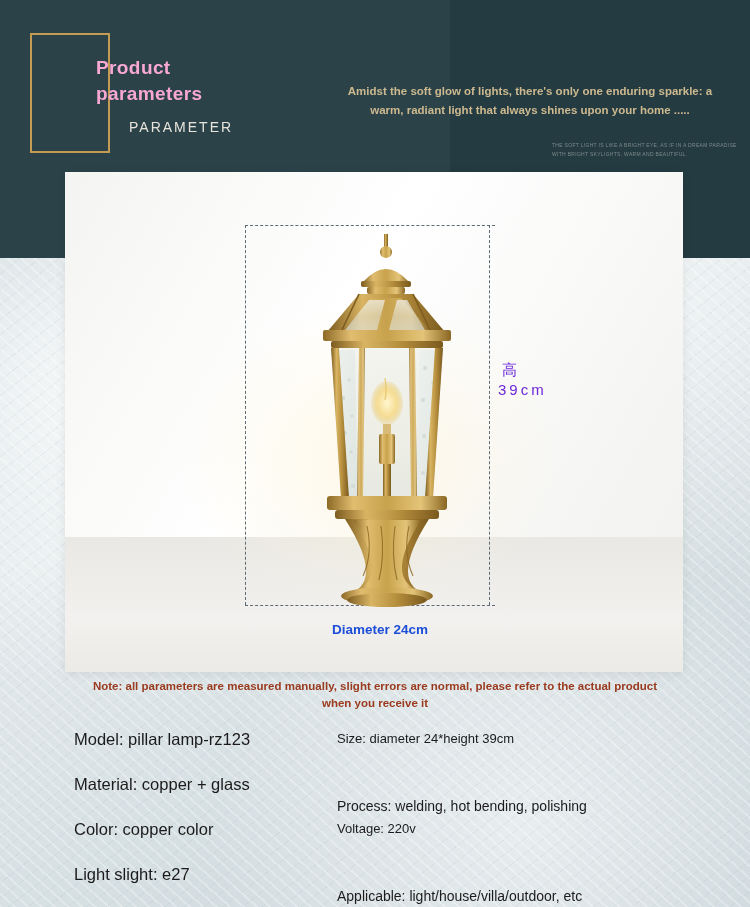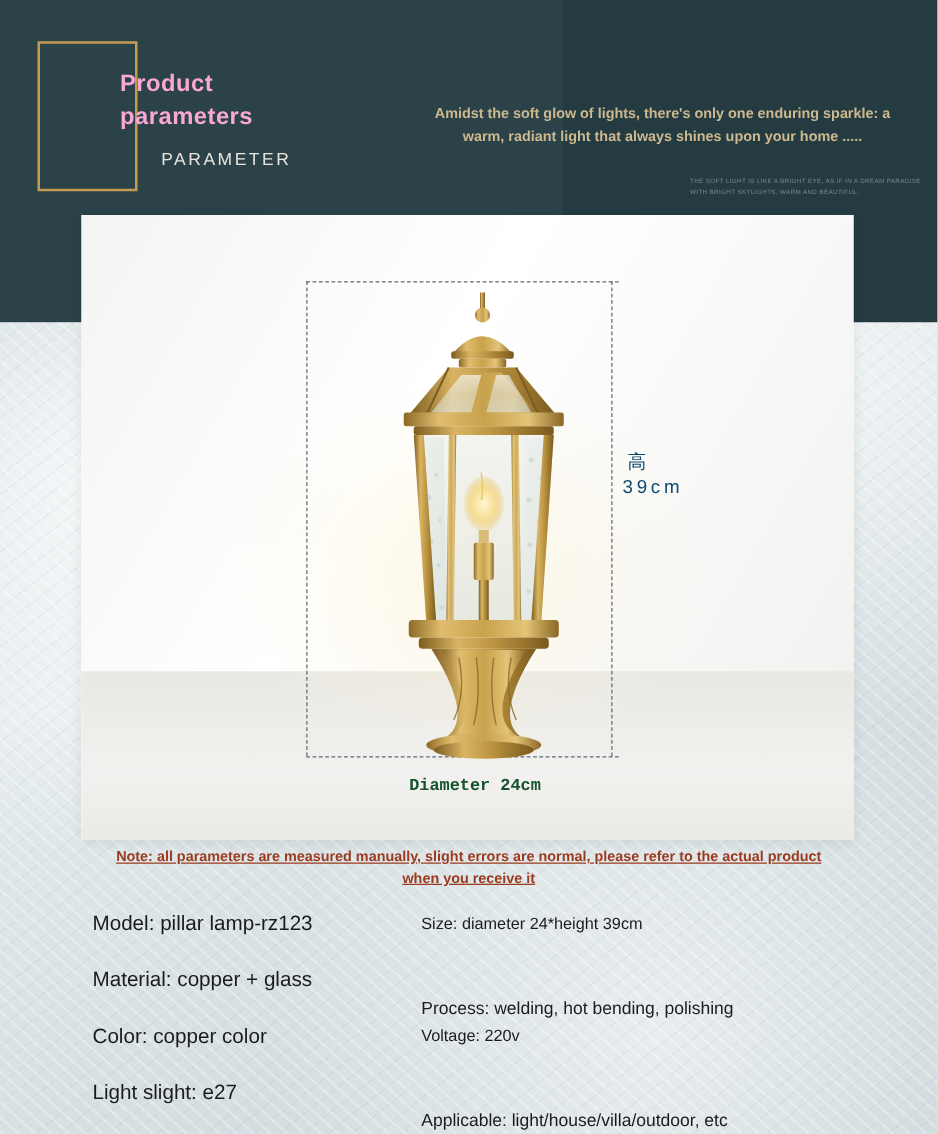--- a/index.html
+++ b/index.html
@@ -136,55 +136,53 @@
   }
   .dim-vline {
     position: absolute;
     border-left: 1px dashed #5d6b74;
     width: 0;
   }
   .height-label {
     position: absolute;
     left: 498px; top: 360px;
     width: 26px;
-    color: #0c4a6e;
+    color: #6d28d9;
     font-size: 15px;
     letter-spacing: 3px;
     text-align: center;
     line-height: 20px;
   }
   .diam-label {
     position: absolute;
     left: 255px; top: 622px;
     width: 250px;
     text-align: center;
-    color: #14532d;
+    color: #1d4ed8;
     font-size: 13.5px;
     font-weight: bold;
-    font-family: Liberation Mono, monospace;
   }
 
   
   .lamp {
     position: absolute;
     left: 297px; top: 228px;
     width: 180px; height: 380px;
   }
 
   
   .note {
     position: absolute;
     left: 60px; top: 678px;
     width: 630px;
     text-align: center;
     color: #9a3a1e;
     font-size: 11.5px;
     font-weight: bold;
     line-height: 17px;
-    text-decoration: underline;
   }
 
   
   .specs {
     position: absolute;
     left: 12px; top: 716px;
     width: 750px;
     height: 180px;
   }
   .spec-row {

